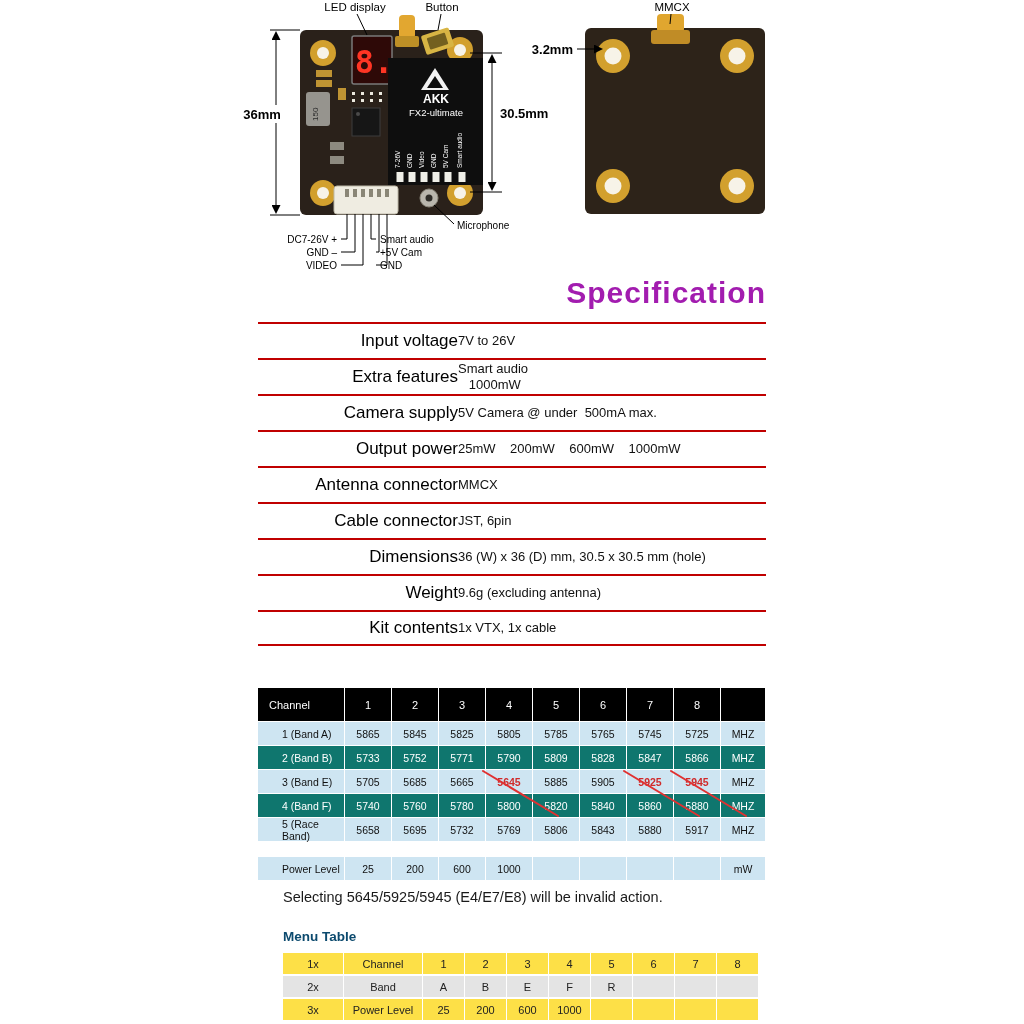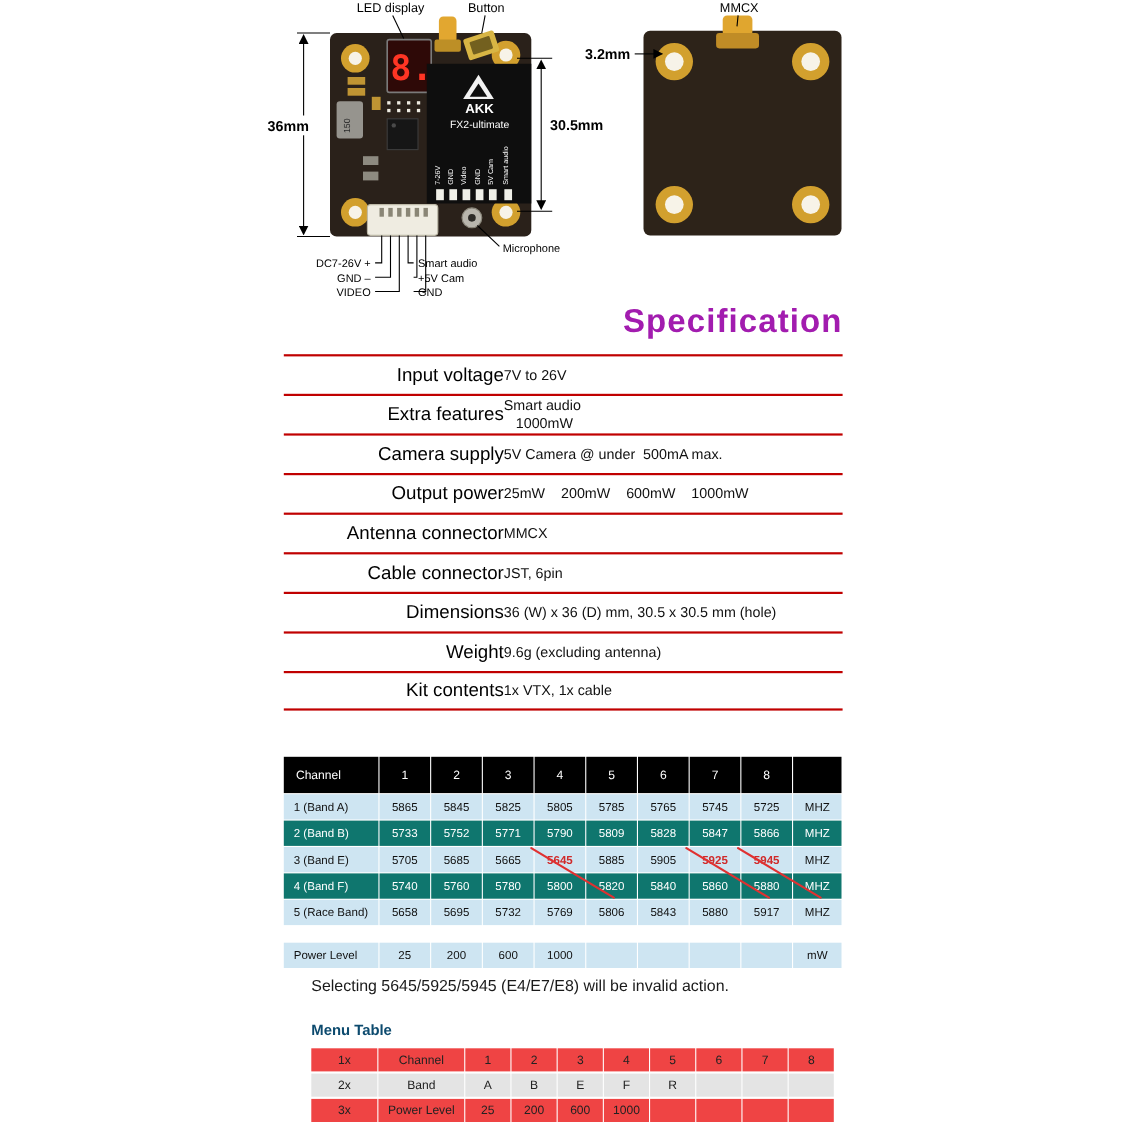--- a/index.html
+++ b/index.html
@@ -15,35 +15,35 @@
   .spec-row{display:flex;align-items:center;min-height:36px;border-top:2px solid #c00000}
   .spec-row:last-child{border-bottom:2px solid #c00000}
   .spec-label{width:200px;text-align:right;font-size:17px;color:#000000}
   .spec-value{font-size:13px;line-height:16px;color:#111;white-space:pre-wrap}
 
   .channel-table{position:absolute;left:258px;top:688px;display:grid;
     grid-template-columns:86px repeat(8,46px) 44px;gap:1px;background:#fff}
   .ch-cell{height:23px;display:flex;align-items:center;justify-content:center;
     font-size:10.5px;color:#111;background:#fff}
   .ch-head{background:#000;color:#fff;height:33px;font-size:11px}
-  .ch-band{justify-content:flex-start;padding-left:9px}
+  .ch-band{justify-content:flex-start;padding-left:24px}
   .ch-head.ch-band{padding-left:11px}
   .row-blue{background:#cee5f2}
   .row-orange{background:#0f766e;color:#fff}
   .row-spacer{background:#fff;height:14px}
   .struck{color:#d02a2a;font-weight:bold}
   .strike-overlay{position:absolute;left:0;top:0;pointer-events:none}
 
   .notice{position:absolute;left:283px;top:888px;font-size:14.5px;line-height:19px;
     color:#1a1a1a;white-space:nowrap}
   .menu-title{position:absolute;left:283px;top:929px;font-size:13.5px;font-weight:bold;color:#0c4a6e}
   .menu-table{position:absolute;left:283px;top:953px;display:grid;
     grid-template-columns:60px 78px repeat(8,41px);column-gap:1px;row-gap:2px}
   .menu-cell{height:21px;display:flex;align-items:center;justify-content:center;font-size:11px;color:#222}
-  .menu-dark{background:#ef4444}
+  .menu-dark{background:#fde047}
   .menu-light{background:#e4e4e4}
 </style>
 </head>
 <body>
 
 <div class="page">
 
   <svg class="diagram" width="1024" height="280" viewBox="0 0 1024 280">
     <defs>
       <marker id="arrN" markerWidth="9" markerHeight="9" refX="7" refY="4.5" orient="auto-start-reverse">

